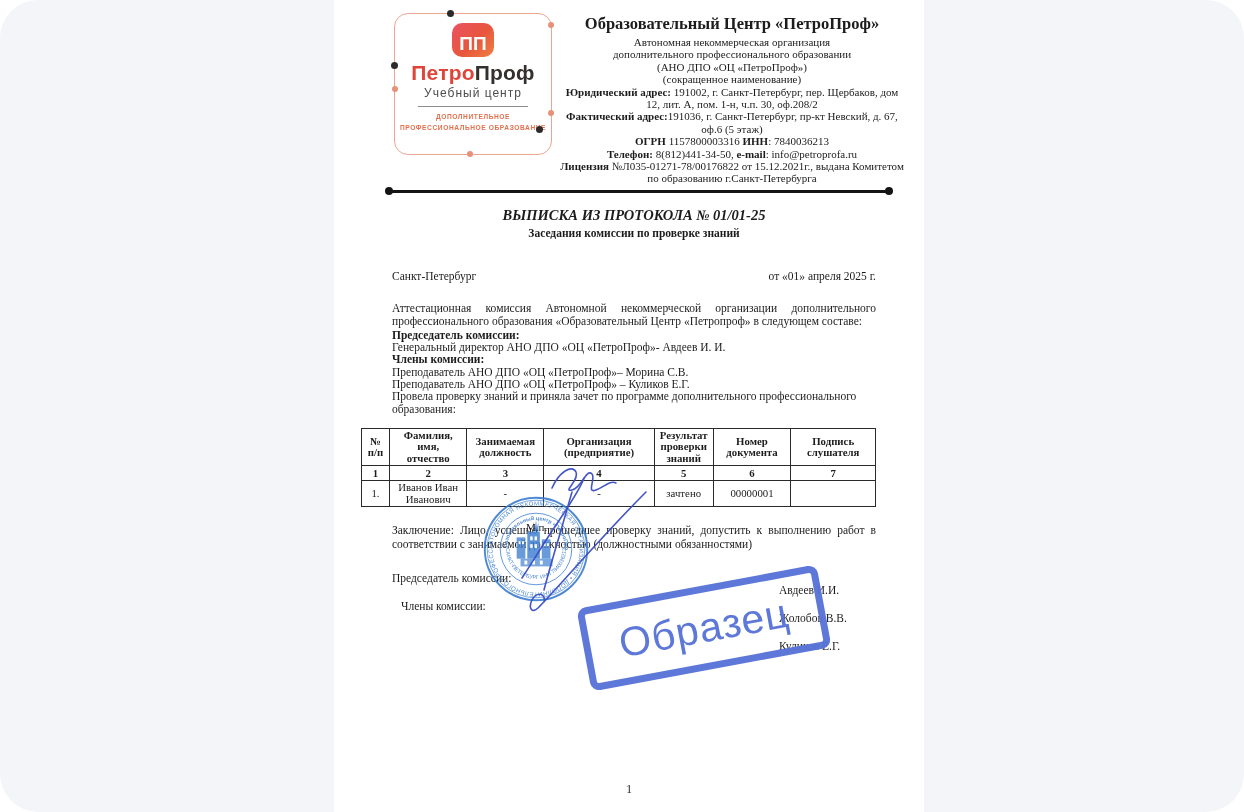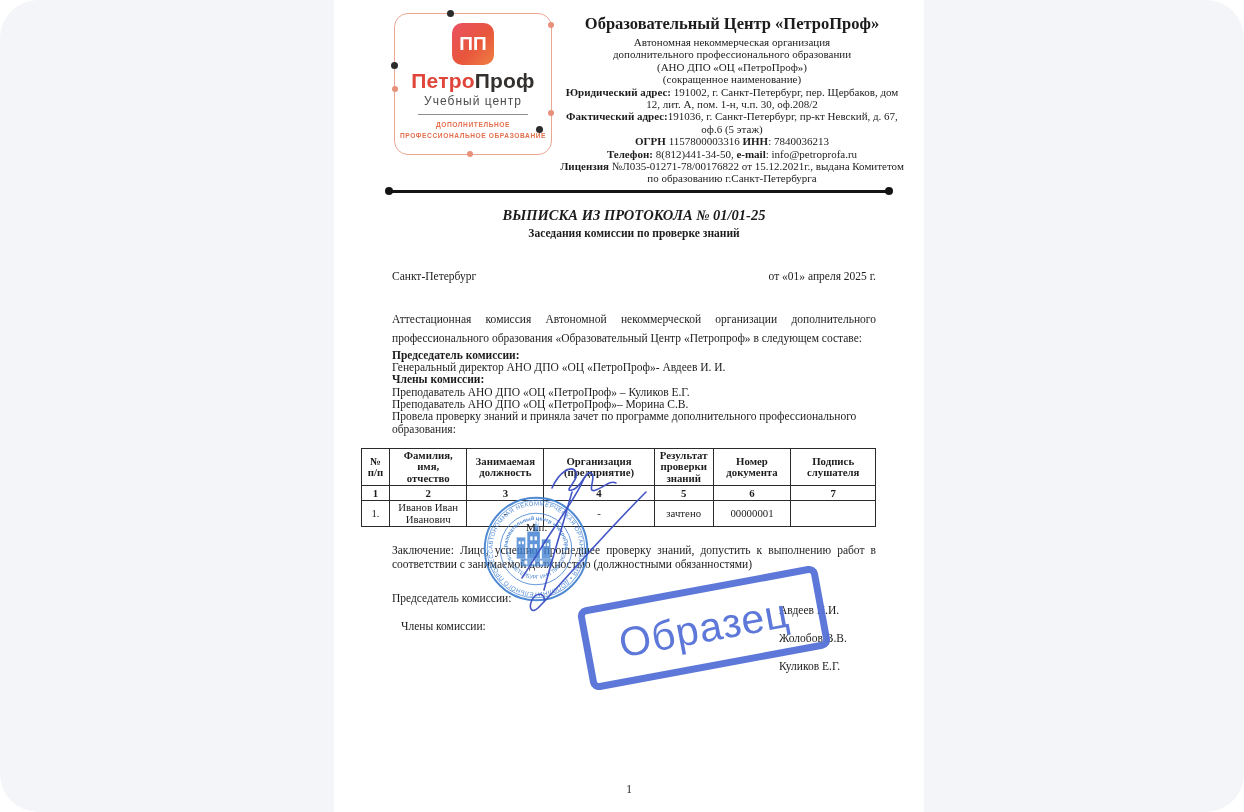--- a/index.html
+++ b/index.html
@@ -22,21 +22,21 @@
   }
   .logo-dot { position:absolute; border-radius:50%; }
   .d1 { width:7px;height:7px;background:#2b2b2b; top:-4px; left:52px; }
   .d2 { width:6px;height:6px;background:#e8917a; top:8px;  right:-3px; }
   .d3 { width:7px;height:7px;background:#2b2b2b; top:48px; left:-4px; }
   .d4 { width:6px;height:6px;background:#e8917a; top:72px; left:-3px; }
   .d5 { width:6px;height:6px;background:#e8917a; top:96px; right:-3px; }
   .d6 { width:7px;height:7px;background:#2b2b2b; top:112px; right:8px; }
   .d7 { width:6px;height:6px;background:#e8917a; bottom:-3px; left:72px; }
   .logo-icon {
-    width:42px; height:42px; margin:0 auto; border-radius:10px;
+    width:42px; height:34px; margin:0 auto; border-radius:10px;
     background:linear-gradient(135deg,#ea5263 0%,#e8563c 55%,#ef8043 100%);
     color:#fff; font-weight:bold; font-size:19px; line-height:42px;
   }
   .logo-name { margin-top:4px; font-size:21px; font-weight:bold; letter-spacing:0.2px; }
   .logo-name .red { color:#e0453a; }
   .logo-name .dark { color:#33302e; }
   .logo-sub { margin-top:1px; font-size:12px; color:#4c4c4c; letter-spacing:1px; }
   .logo-line { width:110px; margin:6px auto 5px; border-top:1.6px solid #8d8d8d; }
   .logo-tagline {
     font-size:6.6px; font-weight:bold; color:#e4704e; letter-spacing:0.6px;
@@ -50,21 +50,21 @@
   .divider::before, .divider::after {
     content:""; position:absolute; top:-2.5px; width:8px; height:8px;
     border-radius:50%; background:#141414;
   }
   .divider::before { left:-5px; } .divider::after { right:-5px; }
   
   .content { padding:14px 48px 0 58px; font-size:11.5px; }
   .doc-title { text-align:center; font-weight:bold; font-size:14.5px;font-style:italic; }
   .doc-subtitle { text-align:center; font-weight:bold; font-size:11.5px; margin-top:3px; }
   .city-row { display:flex; justify-content:space-between; margin-top:31px; }
-  .intro { margin-top:28px; text-align:justify; line-height:19px; }
+  .intro { margin-top:20px; text-align:justify; line-height:13px; }
   .lines { margin-top:1px; line-height:12.3px; }
   .lines p { margin:0; }
   .lines .bold { font-weight:bold; }
   .duration { margin-top:15px; }
   
   table { border-collapse:collapse; margin:13px 0 0 -31px; table-layout:fixed;
           font-size:10.8px; text-align:center; }
   th, td { border:1px solid #2a2a2a; padding:1px 2px; vertical-align:middle; }
   th { font-weight:bold; white-space:pre-line; line-height:11.5px; height:34px; }
   tr.nums td { font-weight:bold; height:13px; }
@@ -139,22 +139,22 @@
         <span>Санкт-Петербург</span>
         <span>от «01» апреля 2025 г.</span>
       </div>
 
       <p class="intro">Аттестационная комиссия Автономной некоммерческой организации дополнительного профессионального образования «Образовательный Центр «Петропроф» в следующем составе:</p>
 
       <div class="lines">
         <p class="bold">Председатель комиссии:</p>
         <p>Генеральный директор АНО ДПО «ОЦ «ПетроПроф»- Авдеев И. И.</p>
         <p class="bold">Члены комиссии:</p>
+        <p>Преподаватель АНО ДПО «ОЦ «ПетроПроф»– Морина С.В.</p>
         <p>Преподаватель АНО ДПО «ОЦ «ПетроПроф» – Куликов Е.Г.</p>
-        <p>Преподаватель АНО ДПО «ОЦ «ПетроПроф»– Морина С.В.</p>
         <p>Провела проверку знаний и приняла зачет по программе дополнительного профессионального образования:</p>
       </div>
 
 
       <table>
         <tbody>
             <tr>
           <th class="c0">№
 п/п</th>
           <th class="c1">Фамилия,

